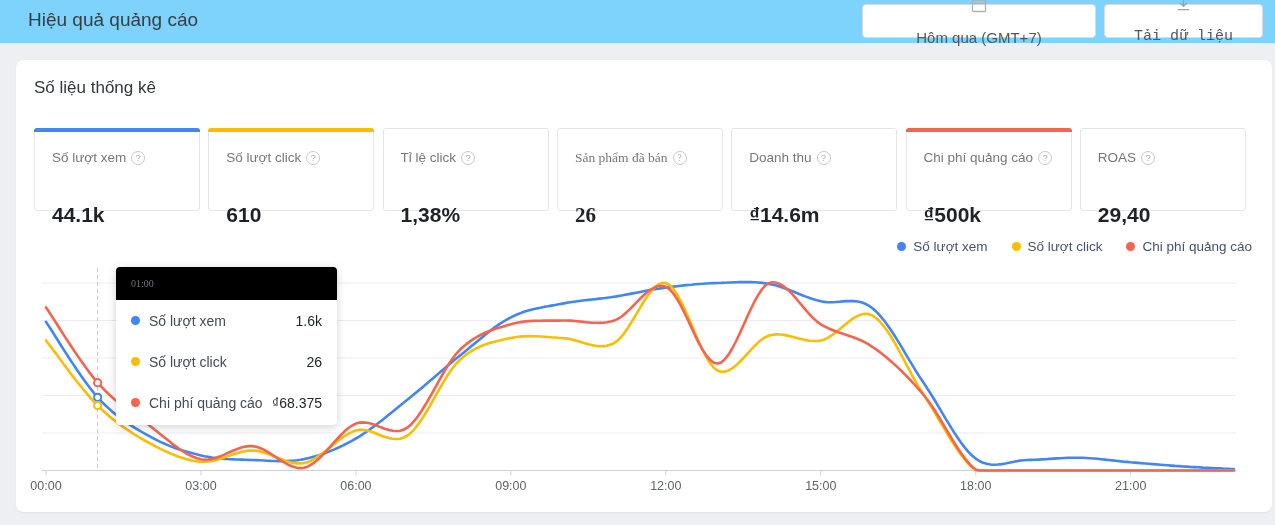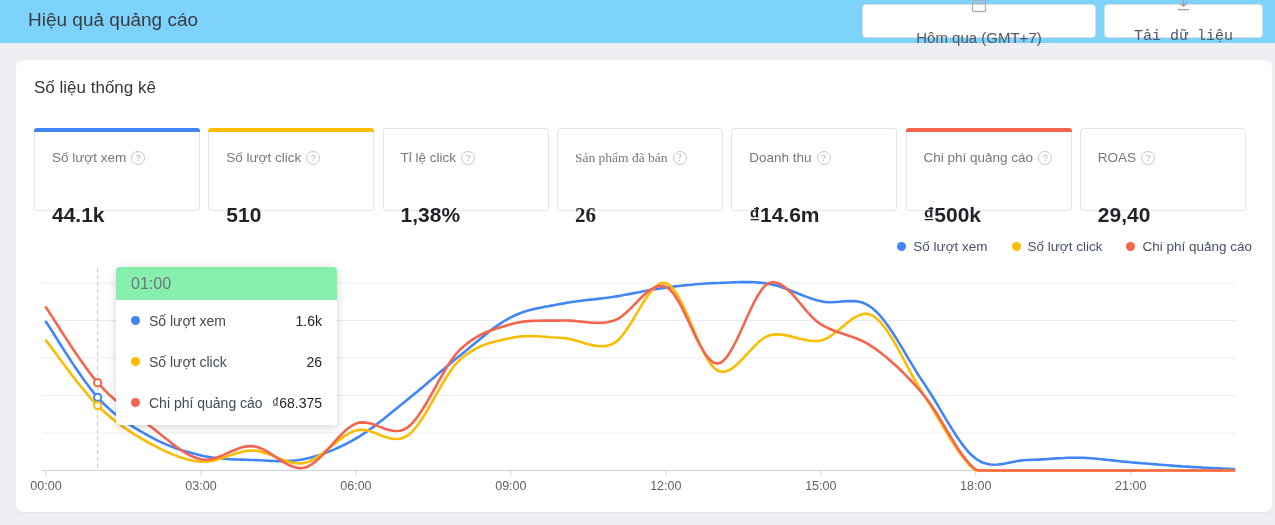--- a/index.html
+++ b/index.html
@@ -49,21 +49,21 @@
   .legend-dot{width:9px;height:9px;border-radius:50%;}
   .legend-label{font-size:13.5px;color:#46516b;}
   
   #line-chart{left:0;top:195px;}
   .x-label{font-size:12.5px;fill:#5d6267;}
   
   #chart-tooltip{
     left:100px;top:207px;width:221px;height:158px;background:#fff;border-radius:4px;
     box-shadow:0 2px 10px rgba(0,0,0,.18);overflow:hidden;z-index:5;
   }
-  #tooltip-time{height:33px;background:#86efac;display:flex;align-items:center;padding:0 15px;font-size:16px;color:#6d7680;}
+  #tooltip-time{height:33px;background:#000000;display:flex;align-items:center;padding:0 15px;font-size:10px;color:#6d7680;font-family:Liberation Serif, serif;}
   .tooltip-row{height:41px;display:flex;align-items:center;padding:0 15px;gap:9px;}
   .tooltip-dot{width:9px;height:9px;border-radius:50%;flex:0 0 auto;}
   .tooltip-label{font-size:14px;color:#434c55;flex:1 1 auto;white-space:nowrap;}
   .tooltip-value{font-size:14px;font-weight:normal;color:#22272c;}
 </style>
 </head>
 <body>
 
 <div class="abs" id="page-header">
   <div class="abs" id="page-title">Hiệu quả quảng cáo</div>
@@ -103,21 +103,21 @@
           <span class="help-icon">?</span>
         </div>
         <div class="metric-value">44.1k</div>
       </div>
       <div class="abs metric-card" style="left: 192.3px;">
         <div class="metric-accent" style="background: rgb(251, 188, 4);"></div>
         <div class="metric-label">
           <span>Số lượt click</span>
           <span class="help-icon">?</span>
         </div>
-        <div class="metric-value">510</div>
+        <div class="metric-value">610</div>
       </div>
       <div class="abs metric-card" style="left: 366.6px; text-decoration: underline;">
         <div class="metric-label">
           <span>Tỉ lệ click</span>
           <span class="help-icon">?</span>
         </div>
         <div class="metric-value">1,38%</div>
       </div>
       <div class="abs metric-card" style="left: 540.9px; font-family: Liberation Serif, serif;">
         <div class="metric-label">

